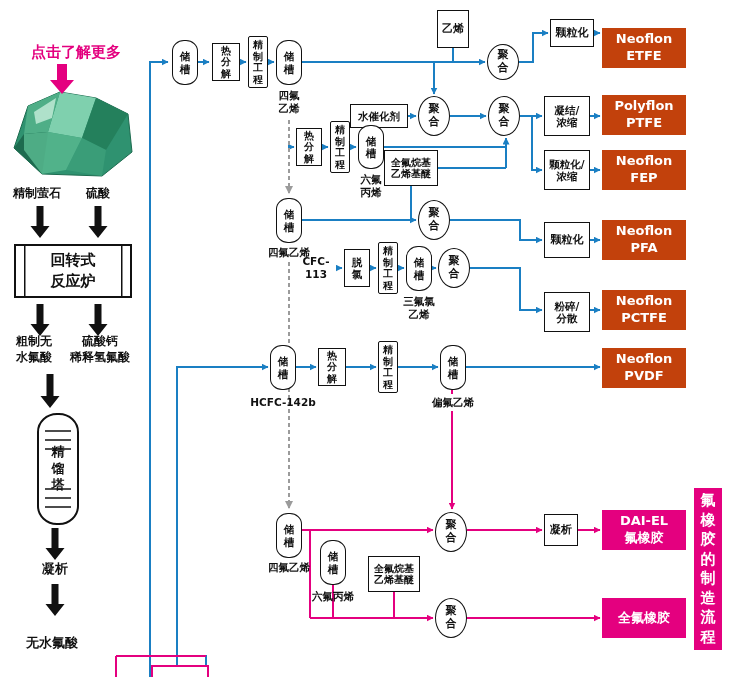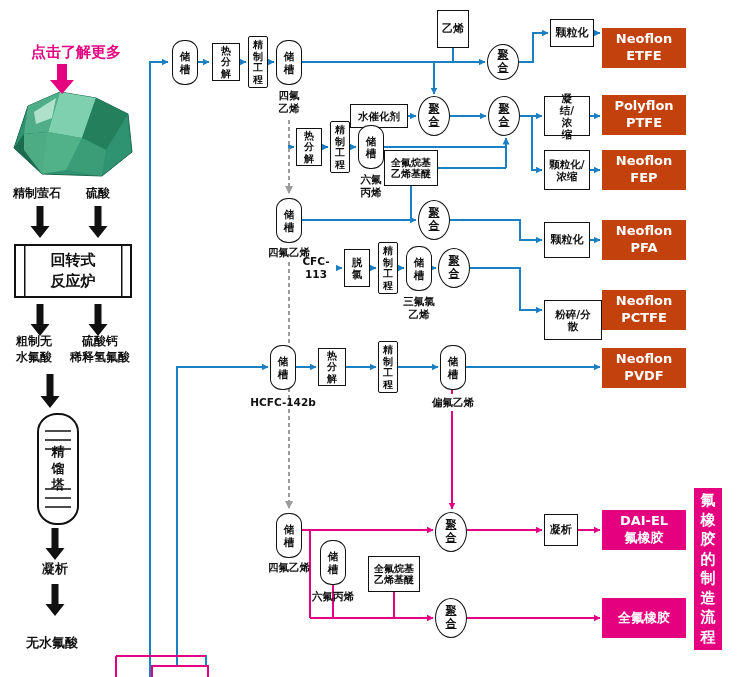--- a/index.html
+++ b/index.html
@@ -11,21 +11,21 @@
   .wires { position:absolute; left:0; top:0; z-index:1; }
   .node {
     position:absolute; box-sizing:border-box;
     border:1.5px solid #111; background:#fff;
     display:flex; align-items:center; justify-content:center;
     text-align:center; font-size:10.5px; font-weight:bold; line-height:1.15;
     z-index:2;
   }
   .wr { word-break:break-all; }
   .tank { border-radius:12px / 11px; }
-  .oval { border-radius:50%;text-decoration:underline; }
+  .oval { border-radius:50%; }
   .rr   { border-radius:2px; }
   .f10 { font-size:10px; }
   .f11 { font-size:11px; }
   .cap {
     position:absolute; box-sizing:border-box; display:flex;
     align-items:center; justify-content:center; text-align:center;
     font-size:10.5px; font-weight:bold; line-height:1.25; z-index:2;
   }
   .txt {
     position:absolute; box-sizing:border-box; display:flex;
@@ -207,21 +207,21 @@
   <div class="node oval wr f11" style="left:487px;top:44px;width:32px;height:36px;padding:0 9px">聚合</div>
   <div class="node f11" style="left:550px;top:19px;width:44px;height:28px">颗粒化</div>
   <div class="prod" style="left:602px;top:28px;width:84px;height:40px">
     <span>Neoflon</span>
     <span>ETFE</span>
   </div>
 
   <div class="node" style="left:350px;top:104px;width:58px;height:24px">水催化剂</div>
   <div class="node oval wr f11" style="left:418px;top:96px;width:32px;height:40px;padding:0 9px">聚合</div>
   <div class="node oval wr f11" style="left:488px;top:96px;width:32px;height:40px;padding:0 9px">聚合</div>
-  <div class="node wr" style="left:544px;top:96px;width:46px;height:40px;padding:0 20px">凝结/浓缩</div>
+  <div class="node wr" style="left:544px;top:96px;width:46px;height:40px;padding:0 8px">凝结/浓缩</div>
   <div class="prod" style="left:602px;top:95px;width:84px;height:40px">
     <span>Polyflon</span>
     <span>PTFE</span>
   </div>
 
   <div class="node wr f10" style="left:296px;top:128px;width:26px;height:38px;padding:0 6px">热分解</div>
   <div class="node wr f10 rr" style="left:330px;top:121px;width:20px;height:52px;padding:0 3px">精制工程</div>
   <div class="node tank wr" style="left:358px;top:125px;width:26px;height:44px;padding:0 5px">储槽</div>
   <div class="cap wr" style="left:359px;top:172px;width:24px;height:28px">六氟丙烯</div>
   <div class="node wr f10" style="left:384px;top:150px;width:54px;height:36px;padding:0 4px">全氟烷基乙烯基醚</div>
@@ -239,21 +239,21 @@
     <span>Neoflon</span>
     <span>PFA</span>
   </div>
 
   <div class="cap" style="left:292px;top:261px;width:48px;height:14px">CFC-113</div>
   <div class="node wr" style="left:344px;top:249px;width:26px;height:38px;padding:0 6px">脱氯</div>
   <div class="node wr f10 rr" style="left:378px;top:242px;width:20px;height:52px;padding:0 3px">精制工程</div>
   <div class="node tank wr" style="left:406px;top:246px;width:26px;height:45px;padding:0 5px">储槽</div>
   <div class="cap wr" style="left:402px;top:294px;width:34px;height:28px">三氟氯乙烯</div>
   <div class="node oval wr f11" style="left:438px;top:248px;width:32px;height:40px;padding:0 9px">聚合</div>
-  <div class="node wr" style="left:544px;top:300px;width:58px;height:40px;padding:0 8px">粉碎/分散</div>
+  <div class="node wr" style="left:544px;top:292px;width:46px;height:40px;padding:0 8px">粉碎/分散</div>
   <div class="prod" style="left:602px;top:290px;width:84px;height:40px">
     <span>Neoflon</span>
     <span>PCTFE</span>
   </div>
 
   <div class="node tank wr" style="left:270px;top:345px;width:26px;height:45px;padding:0 5px">储槽</div>
   <div class="cap f10" style="left:244px;top:396px;width:78px;height:14px">HCFC-142b</div>
   <div class="node wr f10" style="left:318px;top:348px;width:28px;height:38px;padding:0 7px">热分解</div>
   <div class="node wr f10 rr" style="left:378px;top:341px;width:20px;height:52px;padding:0 3px">精制工程</div>
   <div class="node tank wr" style="left:440px;top:345px;width:26px;height:45px;padding:0 5px">储槽</div>

